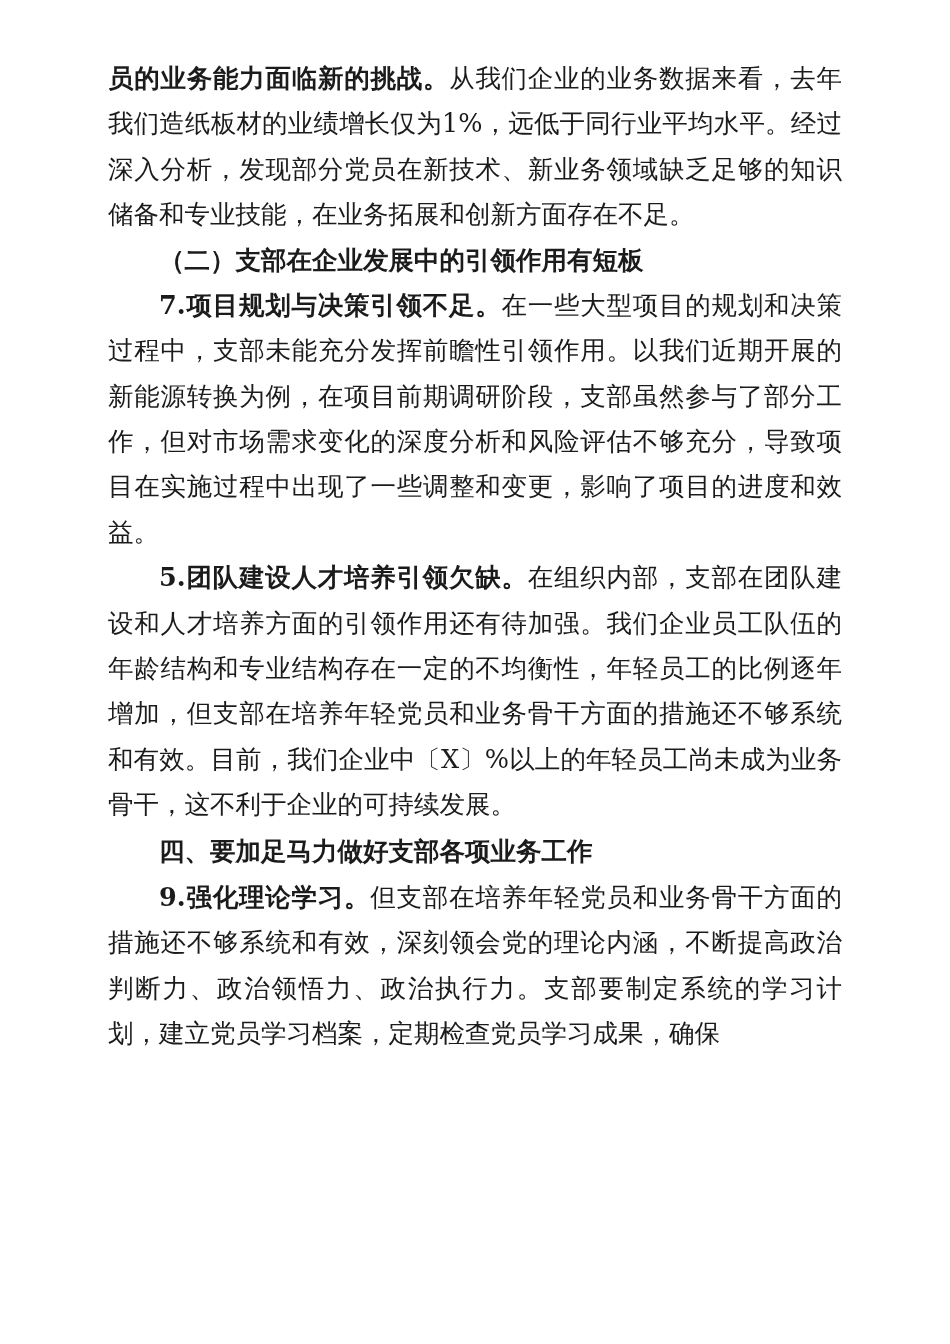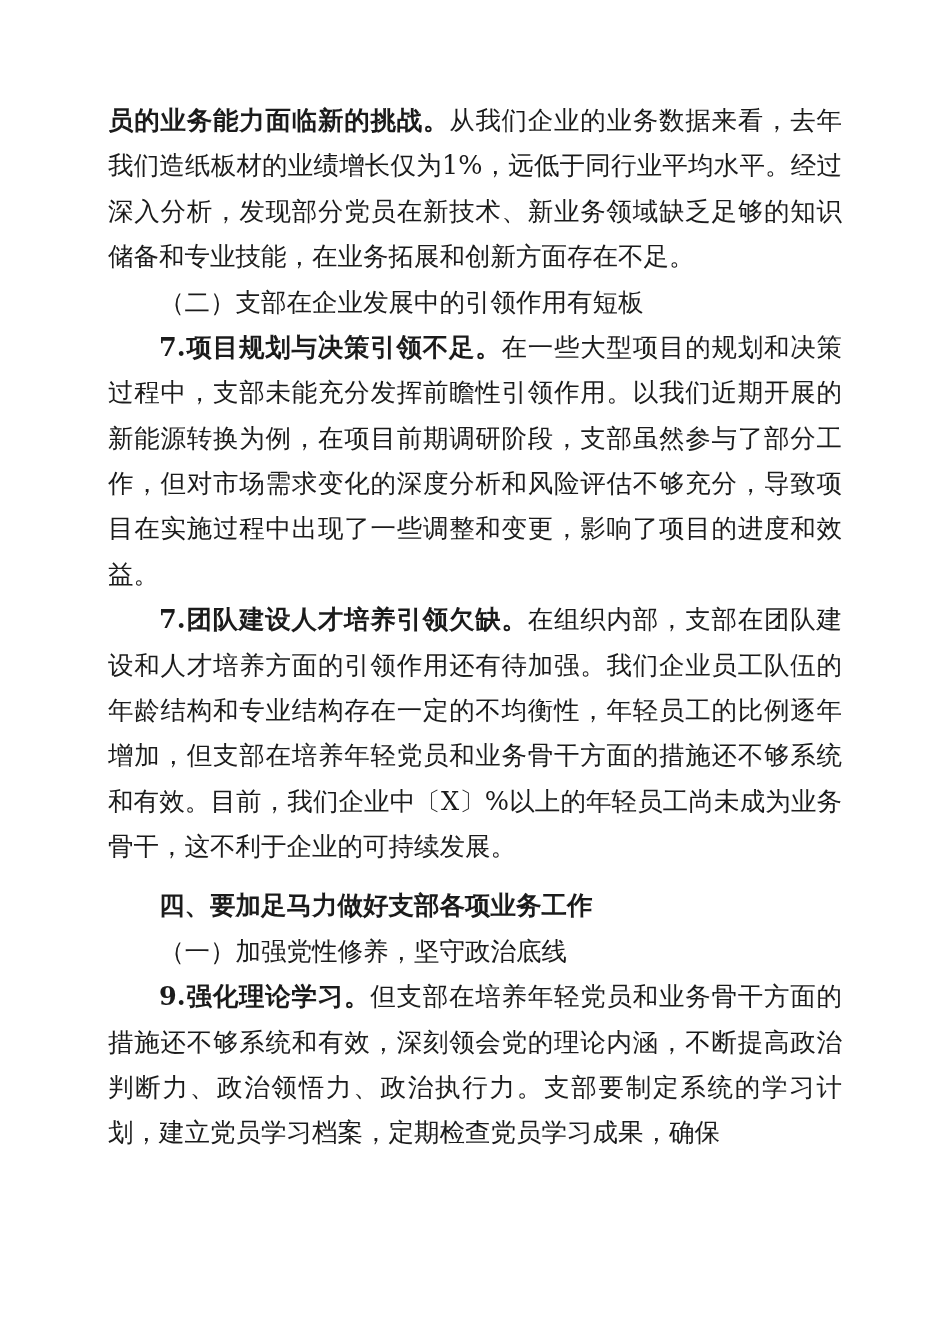--- a/index.html
+++ b/index.html
@@ -8,21 +8,21 @@
     background: #ffffff;
   }
   .page {
     position: relative;
     width: 950px;
     height: 1344px;
     background: #ffffff;
     margin: 0 auto;
     overflow: hidden;
     box-sizing: border-box;
-    padding: 98px 108px 60px 108px;
+    padding: 56px 108px 60px 108px;
     font-family: "DejaVu Serif", "Liberation Serif", serif;
     color: #1b1b1b;
   }
   .doc-body {
     font-size: 25.5px;
     line-height: 1.78;
     text-align: justify;
     text-justify: inter-ideograph;
   }
   p {
@@ -33,43 +33,43 @@
   }
   .para.nondent {
     text-indent: 0;
   }
   .bold {
     font-weight: bold;
   }
   .heading {
     text-indent: 2em;
     font-weight: bold;
-    margin-top: 14px;
+    margin-top: 2px;
   }
   .sub-heading {
     text-indent: 2em;
+    font-weight: bold;
   }
   .run {
     white-space: normal;
   }
 </style>
 </head>
 <body>
 
 <div class="page">
   <div class="doc-body">
 
     <p class="para nondent"><span class="bold run">员的业务能力面临新的挑战。</span><span class="run">从我们企业的业务数据来看，去年我们造纸板材的业绩增长仅为1%，远低于同行业平均水平。经过深入分析，发现部分党员在新技术、新业务领域缺乏足够的知识储备和专业技能，在业务拓展和创新方面存在不足。</span></p>
 
     <p class="sub-heading"><span class="run">（二）支部在企业发展中的引领作用有短板</span></p>
 
     <p class="para"><span class="bold run">7.项目规划与决策引领不足。</span><span class="run">在一些大型项目的规划和决策过程中，支部未能充分发挥前瞻性引领作用。以我们近期开展的新能源转换为例，在项目前期调研阶段，支部虽然参与了部分工作，但对市场需求变化的深度分析和风险评估不够充分，导致项目在实施过程中出现了一些调整和变更，影响了项目的进度和效益。</span></p>
 
-    <p class="para"><span class="bold run">7.团队建设人才培养引领欠缺。</span><span class="run">在组织内部，支部在团队建设和人才培养方面的引领作用还有待加强。我们企业员工队伍的年龄结构和专业结构存在一定的不均衡性，年轻员工的比例逐年增加，但支部在培养年轻党员和业务骨干方面的措施还不够系统和有效。目前，我们企业中〔X〕%以上的年轻员工尚未成为业务骨干，这不利于企业的可持续发展。</span></p>
+    <p class="para"><span class="bold run">5.团队建设人才培养引领欠缺。</span><span class="run">在组织内部，支部在团队建设和人才培养方面的引领作用还有待加强。我们企业员工队伍的年龄结构和专业结构存在一定的不均衡性，年轻员工的比例逐年增加，但支部在培养年轻党员和业务骨干方面的措施还不够系统和有效。目前，我们企业中〔X〕%以上的年轻员工尚未成为业务骨干，这不利于企业的可持续发展。</span></p>
 
     <p class="heading"><span class="run">四、要加足马力做好支部各项业务工作</span></p>
 
-    <p class="sub-heading"><span class="run">（一）加强党性修养，坚守政治底线</span></p>
 
     <p class="para"><span class="bold run">9.强化理论学习。</span><span class="run">但支部在培养年轻党员和业务骨干方面的措施还不够系统和有效，深刻领会党的理论内涵，不断提高政治判断力、政治领悟力、政治执行力。支部要制定系统的学习计划，建立党员学习档案，定期检查党员学习成果，确保</span></p>
 
   </div>
 </div>
 
 </body></html>

